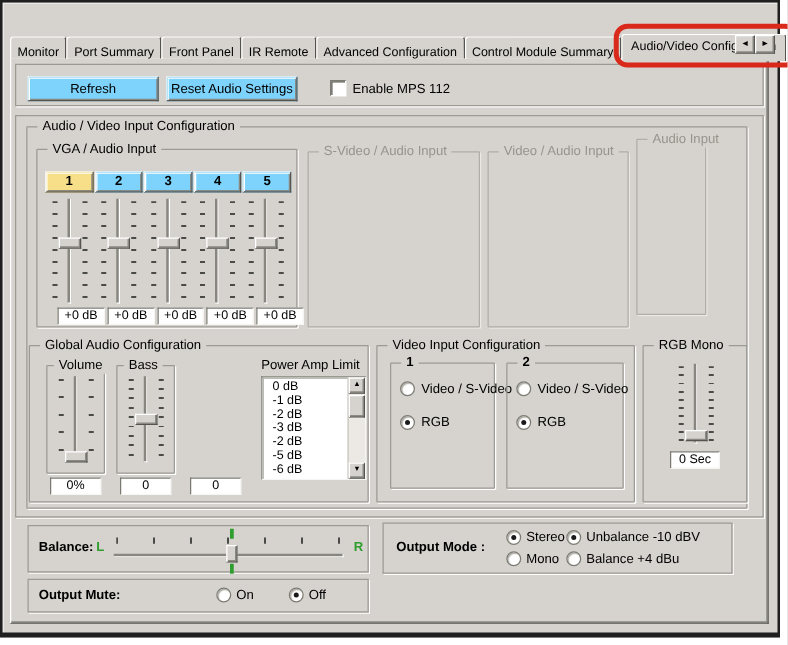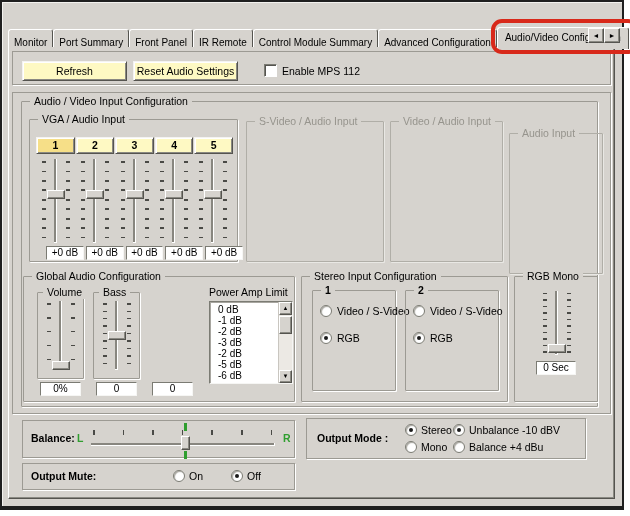--- a/index.html
+++ b/index.html
@@ -25,21 +25,21 @@
   
   .page{position:absolute;left:8px;top:46px;width:607px;height:453px;background:#d6d3ce;
     border:1px solid;border-color:#fff #55544f #55544f #fff;box-shadow:inset -1px -1px 0 #8a8982}
   .etch{border:1px solid #9c9a93;box-shadow:1px 1px 0 #ffffff}
   .gbox{position:absolute;border:1px solid #9c9a93;box-shadow:1px 1px 0 #ffffff;border-radius:1px}
   .legend{position:absolute;top:-7px;left:8px;background:#d6d3ce;padding:0 4px;font-size:10.5px;line-height:13px;white-space:nowrap}
   .legend.dis{color:#96948d}
   .gbox.dis{border-color:#b0aea7;box-shadow:1px 1px 0 #e9e8e4}
 
   
-  .btn{position:absolute;background:#fef9c3;border:1px solid;border-color:#f4f3f1 #55544f #55544f #f4f3f1;
+  .btn{position:absolute;background:#7dd3fc;border:1px solid;border-color:#f4f3f1 #55544f #55544f #f4f3f1;
     box-shadow:inset 1px 1px 0 #fff,inset -1px -1px 0 #8a8982;text-align:center;font-size:10.5px}
   .chk{position:absolute;width:13px;height:13px;background:#fff;border:1px solid;border-color:#7b7b73 #fff #fff #7b7b73;box-shadow:inset 1px 1px 0 #55544f}
   .valbox{background:#fff;border:1px solid;border-color:#7b7b73 #f6f6f4 #f6f6f4 #7b7b73;text-align:center;
     font-size:10px;height:14px;line-height:12px}
   .bold{font-weight:bold}
   .green{color:#2f9e2f;font-weight:bold}
 
   
   .radio{position:absolute;width:12px;height:12px;border-radius:50%;background:#fff;border:1px solid #7b7b73;
     box-shadow:inset 1px 1px 1px #aaa8a1}
@@ -74,22 +74,22 @@
 </head>
 <body>
 
 <div class="window"></div>
 
 <div class="tabstrip">
   <div class="tab">Monitor</div>
   <div class="tab">Port Summary</div>
   <div class="tab">Front Panel</div>
   <div class="tab">IR Remote</div>
+  <div class="tab">Advanced Configuration</div>
   <div class="tab">Control Module Summary</div>
-  <div class="tab">Advanced Configuration</div>
   <div class="tab sel">
     <span>Audio/Video Configuration</span>
     <span class="tab-ann"></span>
   </div>
 </div>
 <div class="tscroll">
   <div class="sbtn"><span>◄</span></div>
   <div class="sbtn"><span>►</span></div>
 </div>
 
@@ -159,21 +159,21 @@
     <div class="valbox" style="flex:1;margin-left:2px">+0 dB</div>
   </div>
 </div>
 
 <div class="gbox dis" style="left:246px;top:121px;width:138px;height:141px">
   <span class="legend dis">S-Video / Audio Input</span>
 </div>
 <div class="gbox dis" style="left:390px;top:121px;width:113px;height:141px">
   <span class="legend dis">Video / Audio Input</span>
 </div>
-<div class="gbox dis" style="left:509px;top:133px;width:94px;height:141px">
+<div class="gbox dis" style="left:509px;top:111px;width:56px;height:141px">
   <span class="legend dis">Audio Input</span>
 </div>
 
 <div class="gbox" style="left:23px;top:276px;width:272px;height:126px">
   <span class="legend">Global Audio Configuration</span>
 
   <div class="gbox" style="left:13px;top:15px;width:47px;height:87px">
     <span class="legend" style="left:5px">Volume</span>
     <div class="vslider" style="position:absolute;left:0;top:8px;right:0;bottom:8px;--p:14px">
       <i class="ticks tl"></i>
@@ -211,21 +211,21 @@
     <div class="lb-sb">
       <div class="lb-btn"><span>▲</span></div>
       <div class="lb-thumb"></div>
       <div class="lb-fill"></div>
       <div class="lb-btn"><span>▼</span></div>
     </div>
   </div>
 </div>
 
 <div class="gbox" style="left:301px;top:276px;width:207px;height:126px">
-  <span class="legend">Stereo Input Configuration</span>
+  <span class="legend">Video Input Configuration</span>
 
   <div class="gbox" style="left:10px;top:13px;width:84px;height:101px">
     <span class="legend bold">1</span>
     <span class="radio" style="left:7px;top:14px"></span>
     <span class="rlab" style="left:24px;top:14px">Video / S-Video</span>
     <span class="radio on" style="left:7px;top:41px"></span>
     <span class="rlab" style="left:24px;top:41px">RGB</span>
   </div>
 
   <div class="gbox" style="left:103px;top:13px;width:94px;height:101px">

